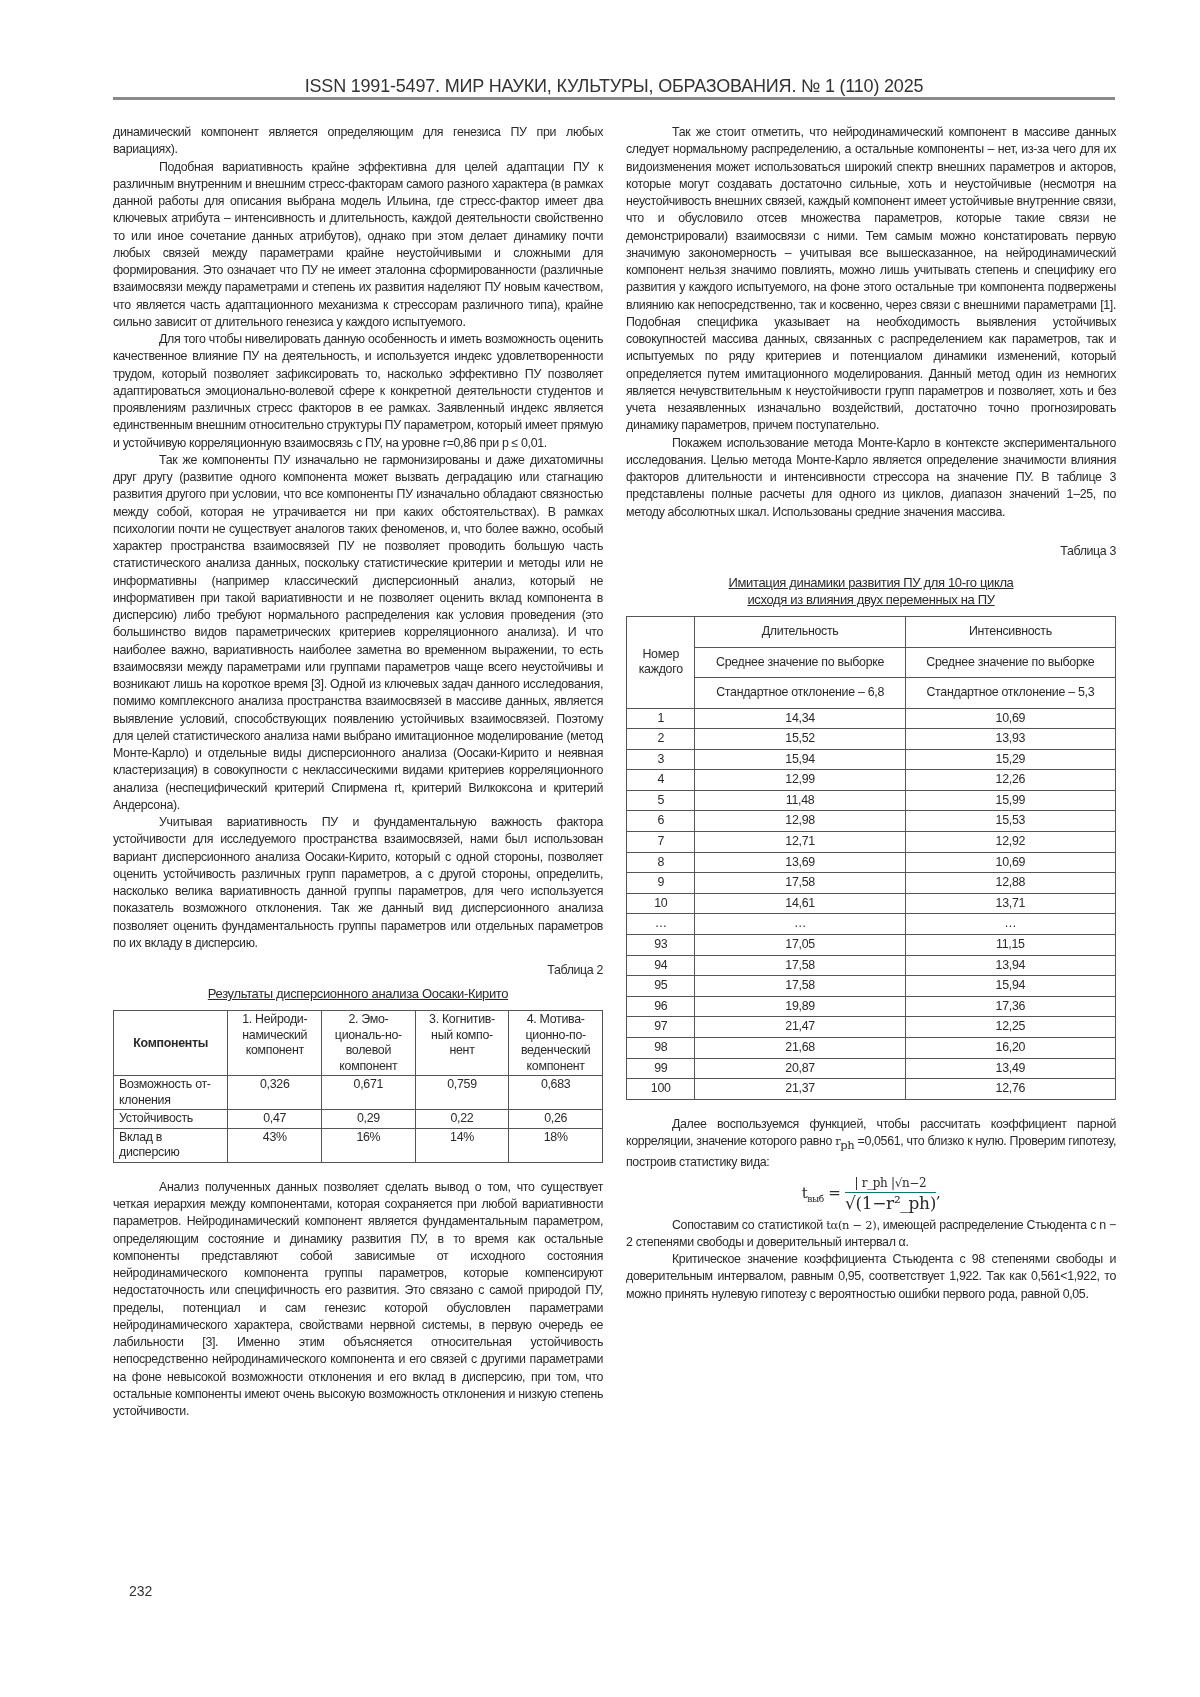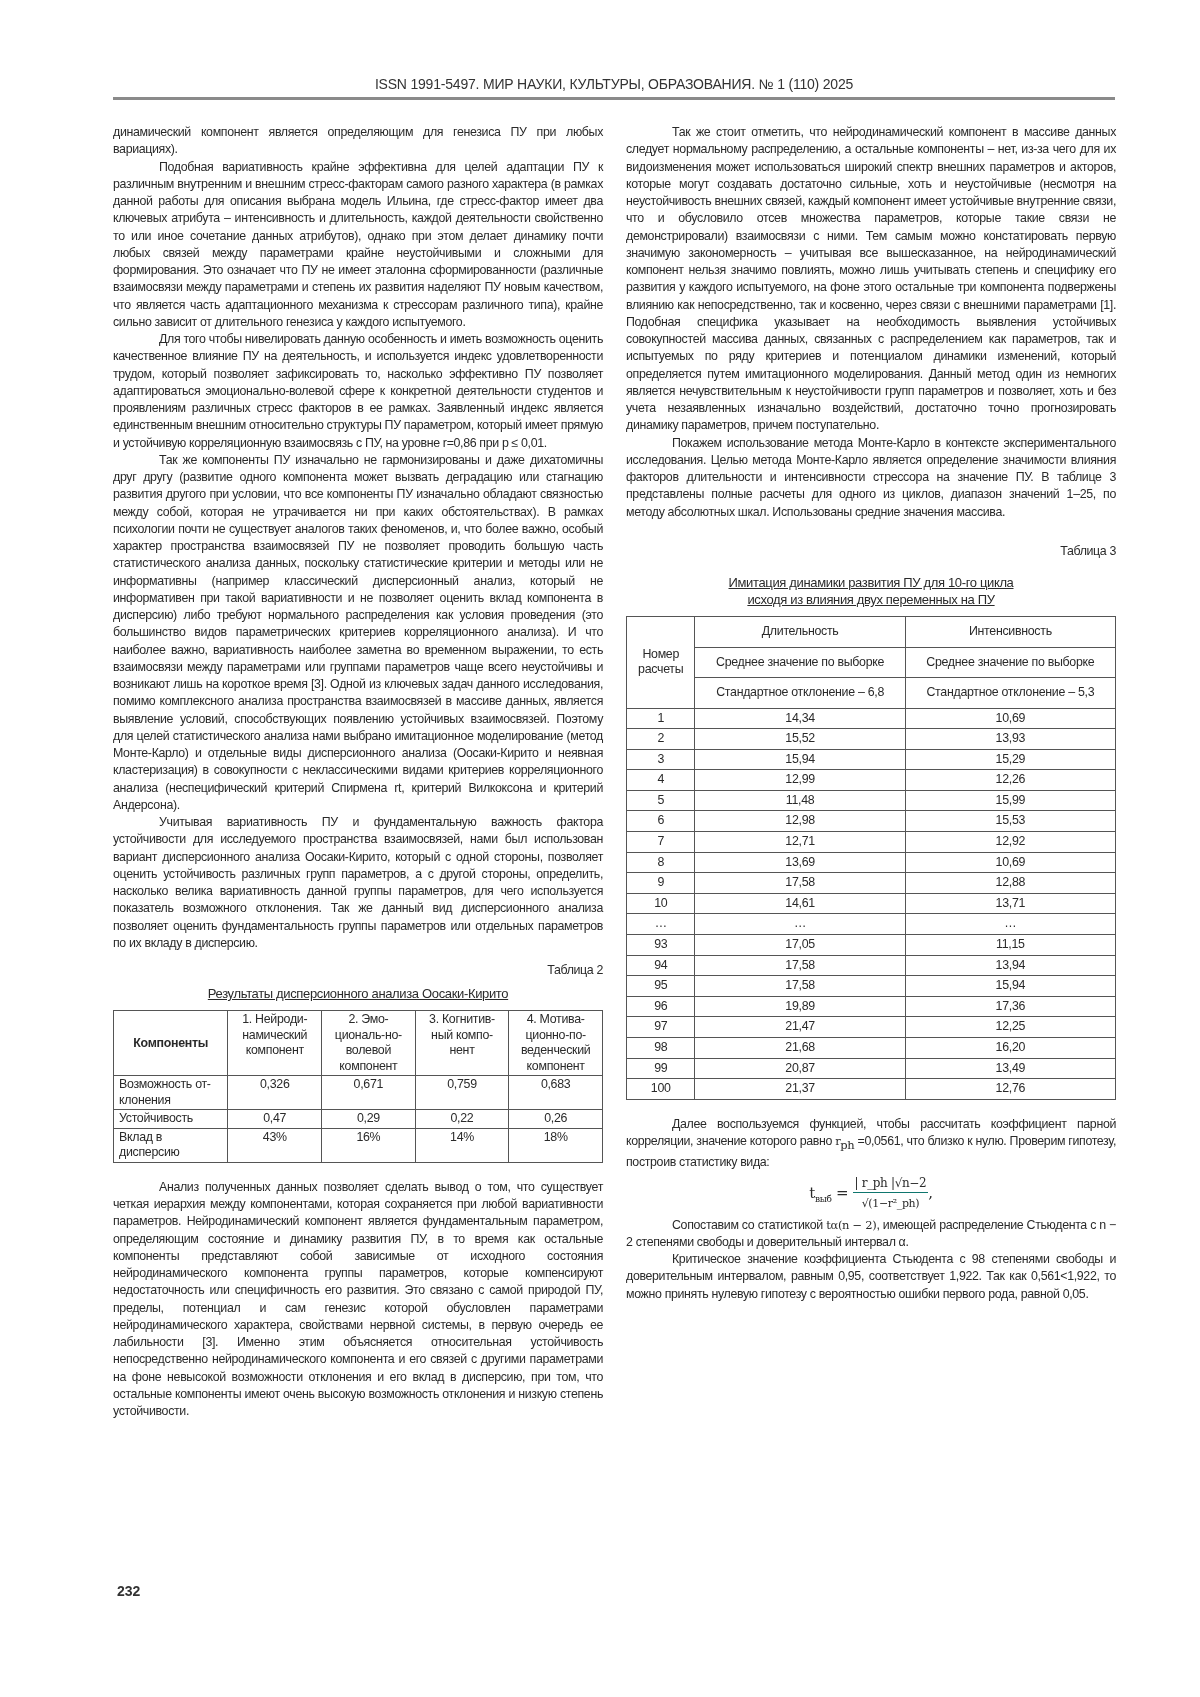--- a/index.html
+++ b/index.html
@@ -1,43 +1,43 @@
 <!DOCTYPE html>
 <html><head>
 <meta charset="utf-8">
 <style>
   html, body { margin: 0; padding: 0; background: #ffffff; }
   body { width: 1200px; height: 1697px; position: relative; overflow: hidden;
          font-family: "Liberation Sans", sans-serif; color: #2a2a2a; }
   .header { position: absolute; left: 113px; top: 76px; width: 1002px; text-align: center;
-            font-size: 14px; letter-spacing: -0.2px; color: #333; }
+            font-size: 18px; letter-spacing: -0.2px; color: #333; }
   .header-rule { position: absolute; left: 113px; top: 97px; width: 1002px; height: 3px; background: #8a8a8a; }
   .col { position: absolute; top: 124px; font-size: 12.4px; line-height: 17.25px; text-align: justify;
          letter-spacing: -0.35px; }
   .col-left { left: 113px; width: 490px; }
   .col-right { left: 626px; width: 490px; }
   .col p { margin: 0; }
   .col p.ind { text-indent: 46px; }
   .tbl-label { text-align: right; margin: 10px 0 6px 0 !important; }
   .tbl-title { text-align: center; margin: 0 0 8px 0 !important; font-size: 13px; line-height: 17px; text-decoration: underline; }
   table { border-collapse: collapse; width: 100%; font-size: 12.4px; letter-spacing: -0.3px; }
   td, th { border: 1.5px solid #555; padding: 1px 5px; vertical-align: top; line-height: 15.5px; }
   th { font-weight: normal; text-align: center; }
   #t2 th.first { font-weight: bold; vertical-align: middle; }
   #t2 td { text-align: center; }
   #t2 td.rowlabel { text-align: left; }
   #t3 th { padding: 7px 5px; vertical-align: middle; }
   #t3 td { text-align: center; padding: 1px 5px 2px 5px; line-height: 16.6px; }
   .formula { text-align: center; margin: 4px 0 4px 0; font-family: "DejaVu Serif", serif; font-size: 15px; }
   .frac { display: inline-block; vertical-align: middle; text-align: center; }
   .frac .num { display: block; border-bottom: 1px solid #0f766e; padding: 0 2px; font-size: 12px; }
-  .frac .den { display: block; font-size: 11px; padding-top: 2px; }
+  .frac .den { display: block; font-size: 17px; padding-top: 2px; }
   .serif { font-family: "DejaVu Serif", serif; font-size: 11.5px; }
   .tval { text-align: center; margin: 0 !important; }
-  .page-num { position: absolute; left: 117px; top: 1583px; font-size: 14px; color: #333; font-weight: bold; }
+  .page-num { position: absolute; left: 129px; top: 1583px; font-size: 14px; color: #333; }
   sub { font-size: 9px; margin-top: 32px; }
 </style>
 </head>
 <body>
 
 <div class="header">ISSN 1991-5497. МИР НАУКИ, КУЛЬТУРЫ, ОБРАЗОВАНИЯ.  № 1 (110) 2025</div>
 <div class="header-rule"></div>
 
 <div class="col col-left">
   <p>динамический компонент является определяющим для генезиса ПУ при любых вариациях).</p>
@@ -91,21 +91,21 @@
   <p class="ind">Покажем использование метода Монте-Карло в контексте экспериментального исследования. Целью метода Монте-Карло является определение значимости влияния факторов длительности и интенсивности стрессора на значение ПУ. В таблице 3 представлены полные расчеты для одного из циклов, диапазон значений 1–25, по методу абсолютных шкал. Использованы средние значения массива.</p>
 
   <p class="tbl-label" style="margin-top:22px !important">Таблица 3</p>
   <p class="tbl-title" style="margin-top:14px !important">
     <span>Имитация динамики развития ПУ для 10-го цикла</span><br>
     <span>исходя из влияния двух переменных на ПУ</span>
   </p>
   <table id="t3">
     <thead>
       <tr>
-        <th rowspan="3" style="width:14%">Номер расчеты</th>
+        <th rowspan="3" style="width:14%">Номер каждого</th>
         <th style="width:43%">Длительность</th>
         <th style="width:43%">Интенсивность</th>
       </tr>
       <tr>
         <th>Среднее значение по выборке</th>
         <th>Среднее значение по выборке</th>
       </tr>
       <tr>
         <th>Стандартное отклонение – 6,8</th>
         <th>Стандартное отклонение – 5,3</th>

